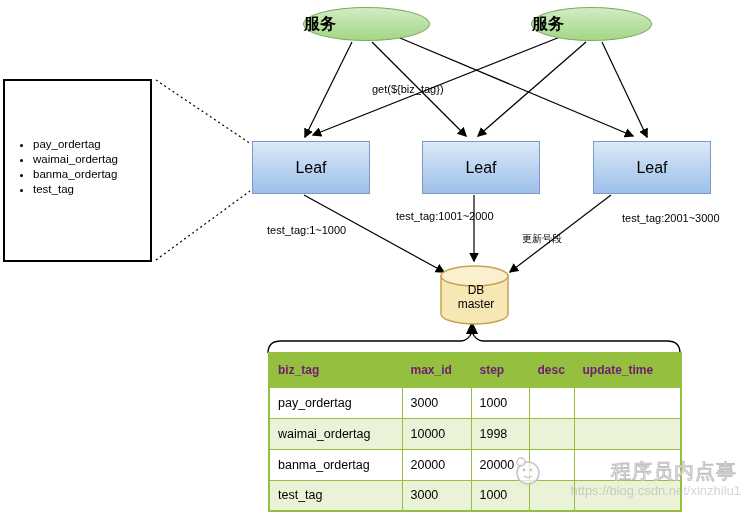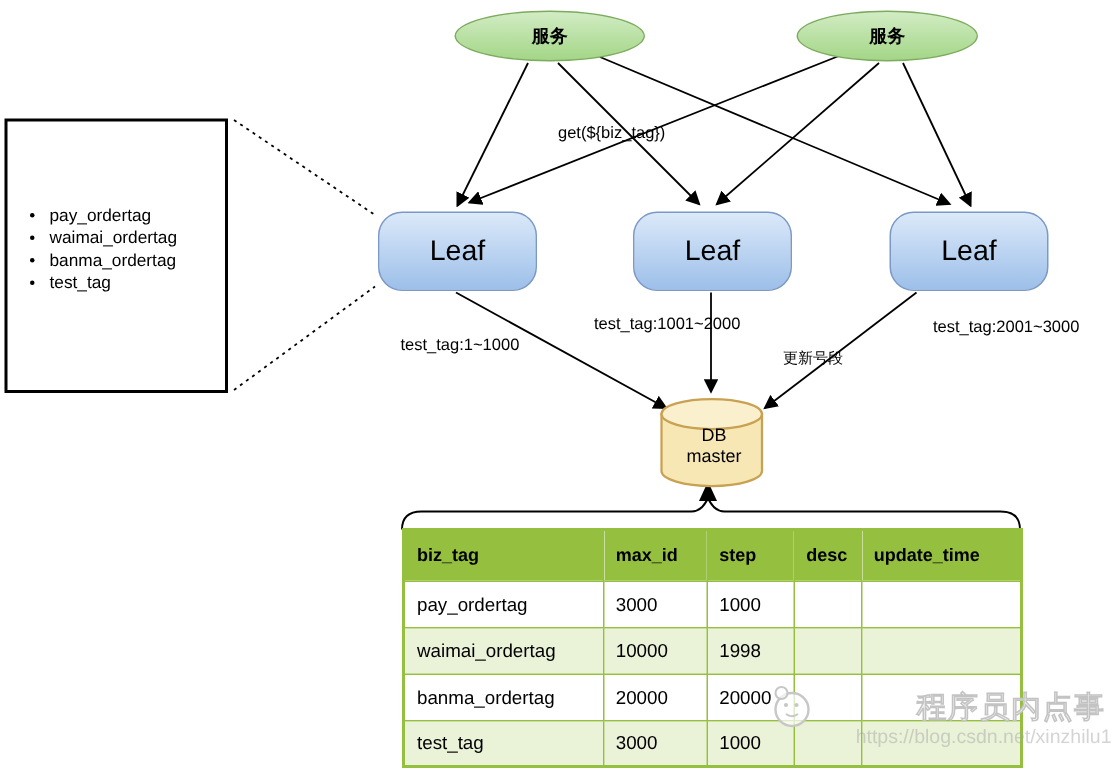--- a/index.html
+++ b/index.html
@@ -8,33 +8,33 @@
     position: relative; width: 743px; height: 513px;
     background: #fff; overflow: hidden;
   }
   #arrow-layer { position: absolute; left: 0; top: 0; width: 743px; height: 513px; }
 
   
   .service-ellipse {
     position: absolute; border-radius: 50%;
     background: linear-gradient(180deg, #d2ecc4 0%, #a3d687 100%);
     border: 1px solid #7cab5d;
-    display: flex; align-items: center; justify-content: center;
-    font-size: 12px; font-weight: bold; color: #000;
+    display: flex; align-items: center; 
+    font-size: 16px; font-weight: bold; color: #000;
   }
   #service-1 { left: 303px; top: 7px; width: 127px; height: 34px; }
   #service-2 { left: 531px; top: 7px; width: 121px; height: 34px; }
 
   
   .leaf-node {
-    position: absolute; width: 106px; height: 53px; border-radius: 16px;
+    position: absolute; width: 118px; height: 53px; border-radius: 0;
     background: linear-gradient(180deg, #dbe9f9 0%, #9dbfe9 100%);
     border: 1px solid #7a99c5;
     display: flex; align-items: center; justify-content: center;
-    font-size: 19px; color: #000;
+    font-size: 16px; color: #000;
   }
   #leaf-1 { left: 252px; top: 141px; }
   #leaf-2 { left: 422px; top: 141px; }
   #leaf-3 { left: 593px; top: 141px; }
 
   
   #db-label {
     position: absolute; left: 441px; top: 283px; width: 70px;
     text-align: center; font-size: 12px; line-height: 14px; color: #000;
   }
@@ -59,21 +59,21 @@
   #biz-table {
     position: absolute; left: 268px; top: 352px;
     border-collapse: collapse; table-layout: fixed;
     border: 2px solid #95bf3e; background: #fff;
   }
   #biz-table th, #biz-table td {
     border: 1.5px solid #95bf3e; overflow: hidden; white-space: nowrap;
     padding: 0 0 0 8px; text-align: left; vertical-align: middle;
   }
   #biz-table th {
-    background: #95bf3e; color: #000000; font-size: 12px; font-weight: bold; height: 34px;
+    background: #95bf3e; color: #701a75; font-size: 12px; font-weight: bold; height: 34px;
   }
   #biz-table td { font-size: 12.5px; color: #000; height: 31px; }
   #biz-table tbody tr:nth-child(even) td { background: #eaf2d8; }
   #biz-table tbody tr:nth-child(odd)  td { background: #ffffff; }
 
   
   #watermark { position: absolute; right: 2px; bottom: 5px; width: 230px; height: 55px; }
   #watermark-name {
     position: absolute; right: 4px; top: 5px;
     font-size: 20px; font-weight: normal; letter-spacing: 1px;

